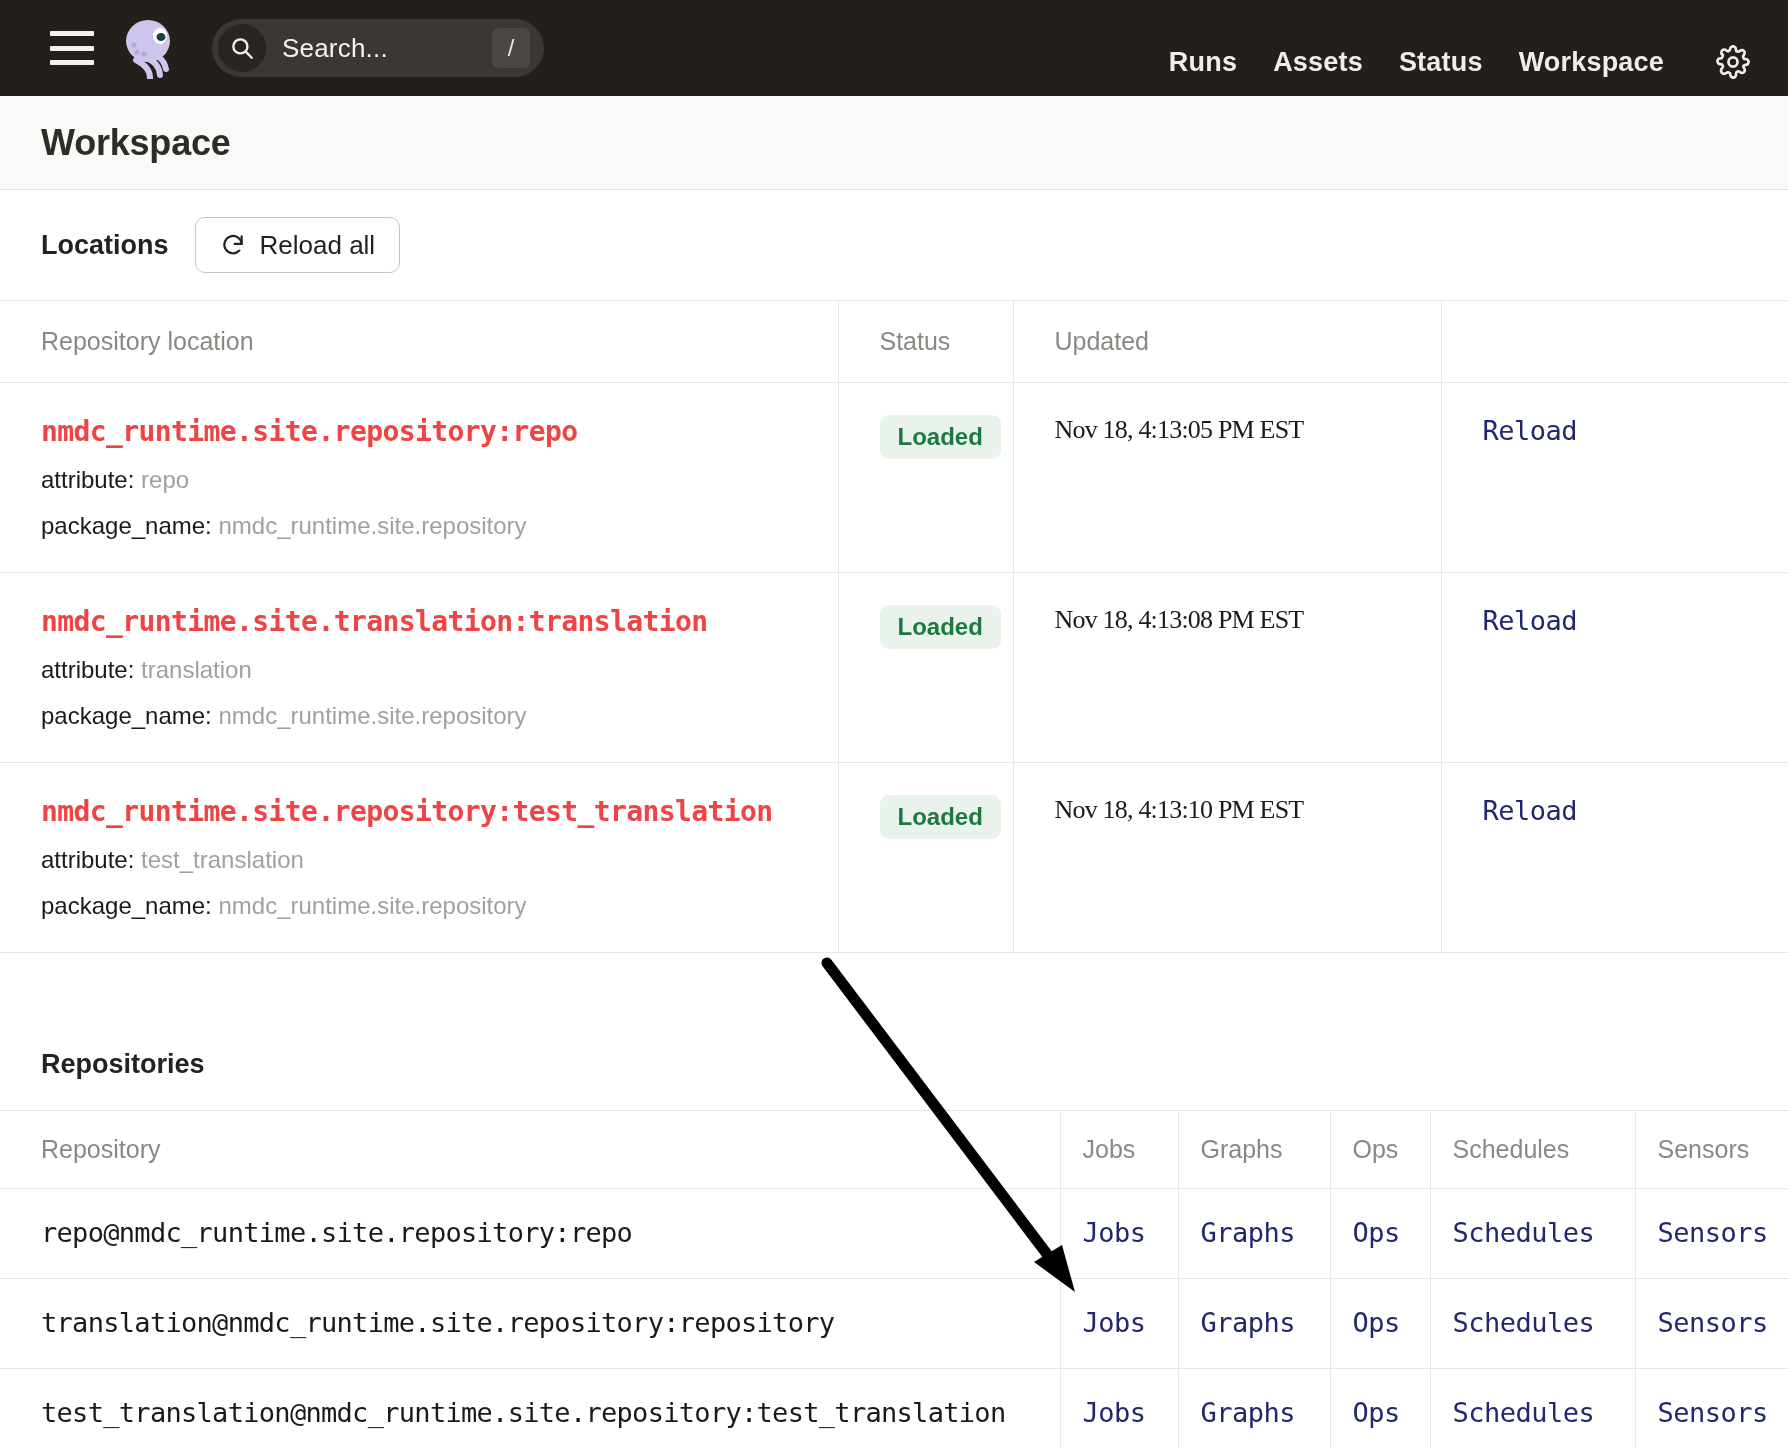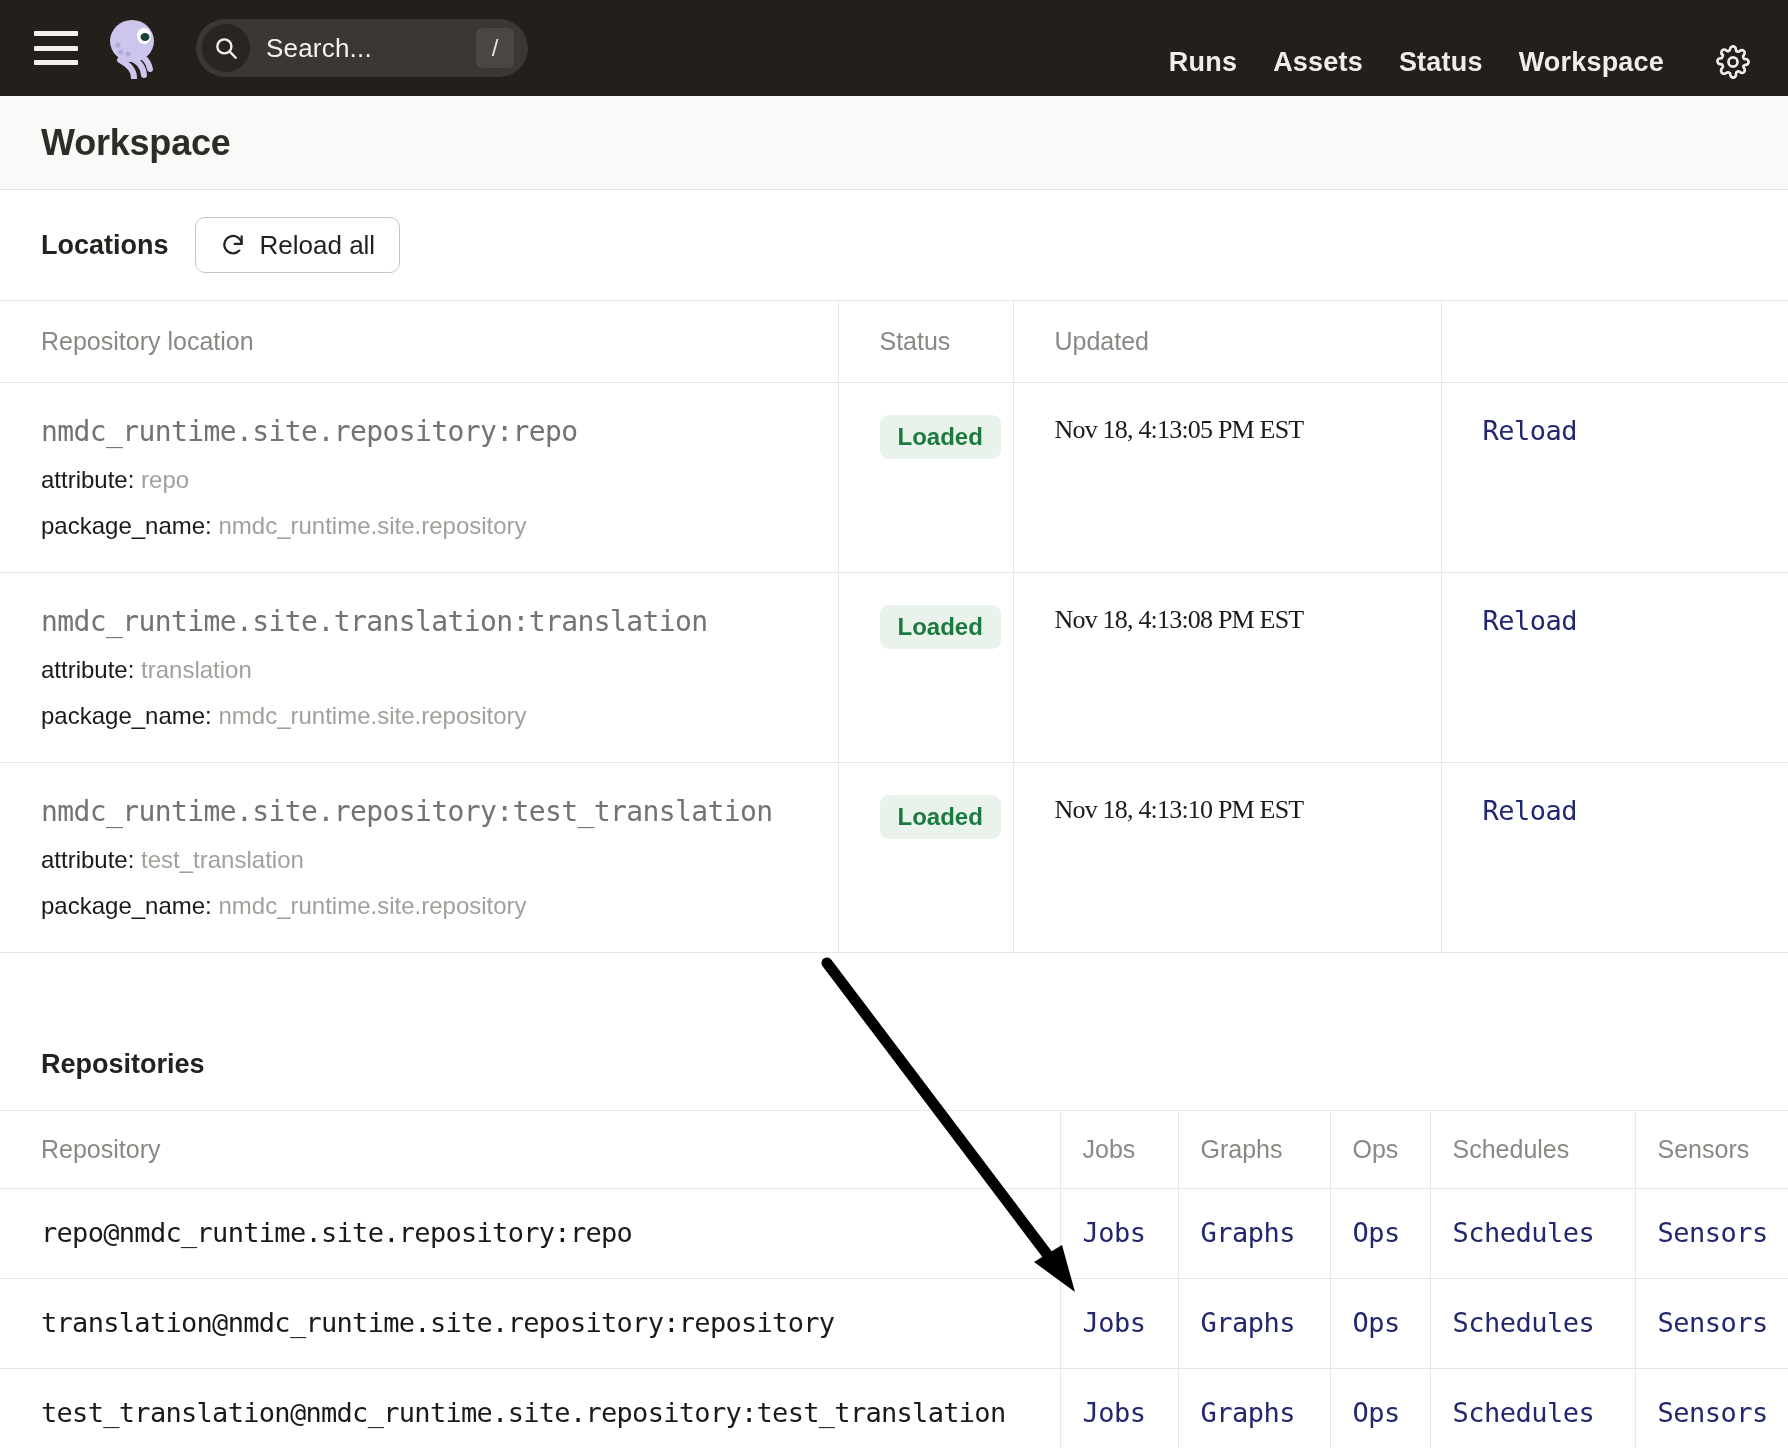--- a/index.html
+++ b/index.html
@@ -11,21 +11,21 @@
     overflow: hidden;
   }
   .page { position: relative; width: 1788px; height: 1448px; }
 
   
   .topnav {
     height: 96px;
     background: #231f1b;
     display: flex;
     align-items: center;
-    padding: 0 38px 0 34px;
+    padding: 0 38px 0 50px;
     position: relative;
   }
   .hamburger {
     width: 44px; height: 34px;
     display: flex; flex-direction: column; justify-content: space-between;
     margin-right: 26px; cursor: pointer;
   }
   .hamburger span { display:block; height: 5px; background:#f3f1ee; border-radius: 1px; }
 
   .logo { width: 60px; height: 62px; margin-right: 32px; flex: none; }
@@ -100,21 +100,21 @@
   .colsep { border-left: 1px solid #e9e7e3; }
 
   
   .loc-table th {
     font-size: 25px; color: #8b8884; font-weight: normal;
     padding: 26px 0 26px 41px; height: 72px;
   }
   .loc-table td { padding: 32px 0 32px 41px; }
   .loc-name {
     font-family: "DejaVu Sans Mono", monospace;
-    font-size: 28px; color: #737373; font-weight: normal;
+    font-size: 28px; color: #ef4444; font-weight: bold;
     letter-spacing: -0.6px; white-space: nowrap;
   }
   .loc-meta { font-size: 24px; color: #1b1a18; margin-top: 18px; }
   .loc-meta .val { color: #a3a09c; }
   .badge {
     display: inline-block;
     background: #e9f3ec; color: #1d7a3e;
     font-size: 24px; padding: 8px 18px; border-radius: 9px; font-weight: bold;
   }
   .updated {

